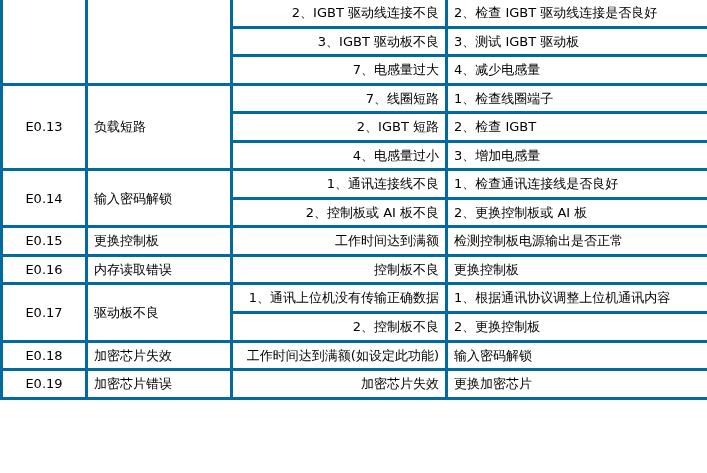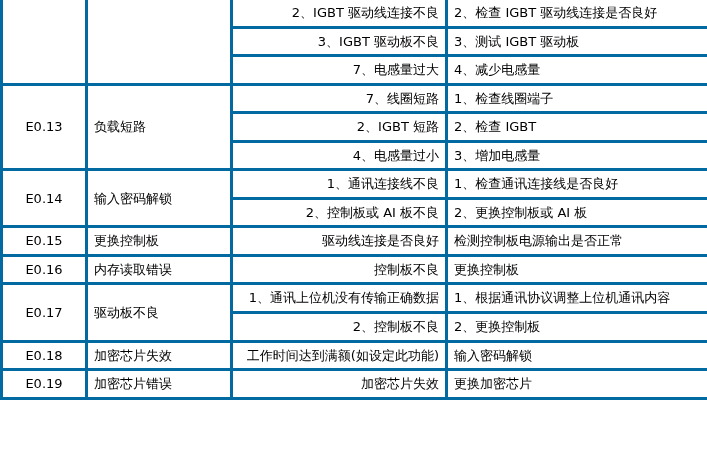--- a/index.html
+++ b/index.html
@@ -99,21 +99,21 @@
         <td class="col-action">1、检查通讯连接线是否良好</td>
       </tr>
       <tr>
         <td class="col-cause">2、控制板或 AI 板不良</td>
         <td class="col-action">2、更换控制板或 AI 板</td>
       </tr>
 
       <tr>
         <td class="col-code">E0.15</td>
         <td class="col-name">更换控制板</td>
-        <td class="col-cause">驱动线连接是否良好</td>
+        <td class="col-cause">工作时间达到满额</td>
         <td class="col-action">检测控制板电源输出是否正常</td>
       </tr>
 
       <tr>
         <td class="col-code">E0.16</td>
         <td class="col-name">内存读取错误</td>
         <td class="col-cause">控制板不良</td>
         <td class="col-action">更换控制板</td>
       </tr>
 

